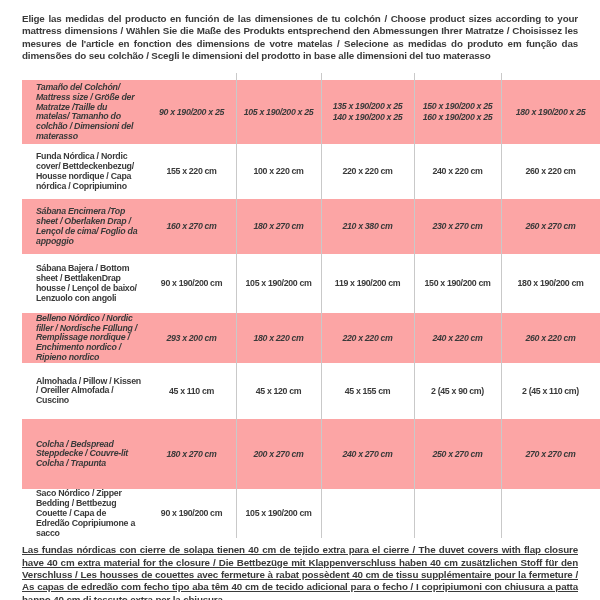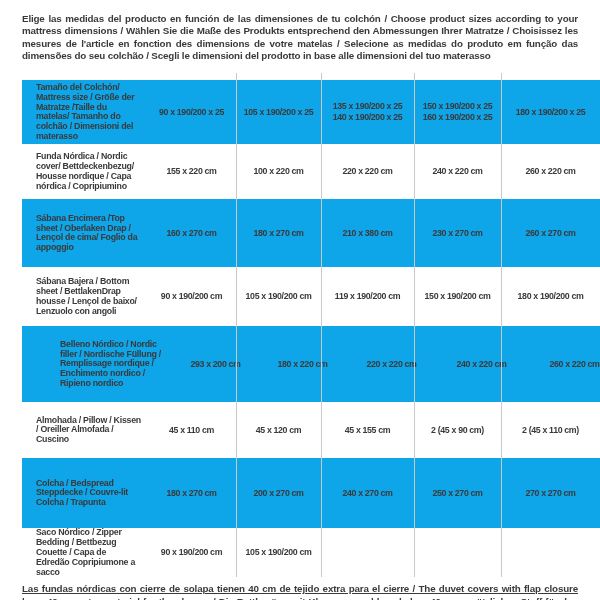--- a/index.html
+++ b/index.html
@@ -25,26 +25,26 @@
     position: relative;
     margin-top: 18px;
     margin-left: 22px;
     width: 578px;
   }
   .trow {
     display: grid;
     grid-template-columns: 125px 89px 85px 93px 87px 99px;
     align-items: stretch;
   }
-  .trow.gray { background: #0ea5e9; }
+  .trow.gray { background: #fca5a5; font-style: italic; }
   .trow:nth-child(1) { height: 64px; }
   .trow:nth-child(2) { height: 55px; }
-  .trow:nth-child(3) { height: 68px; }
+  .trow:nth-child(3) { height: 55px; }
   .trow:nth-child(4) { height: 59px; }
-  .trow:nth-child(5) { height: 76px; padding-left: 24px; }
+  .trow:nth-child(5) { height: 50px; }
   .trow:nth-child(6) { height: 56px; }
   .trow:nth-child(7) { height: 70px; }
   .trow:nth-child(8) { height: 49px; }
 
   .cell {
     display: flex;
     align-items: center;
     justify-content: center;
     text-align: center;
     font-size: 8.8px;

